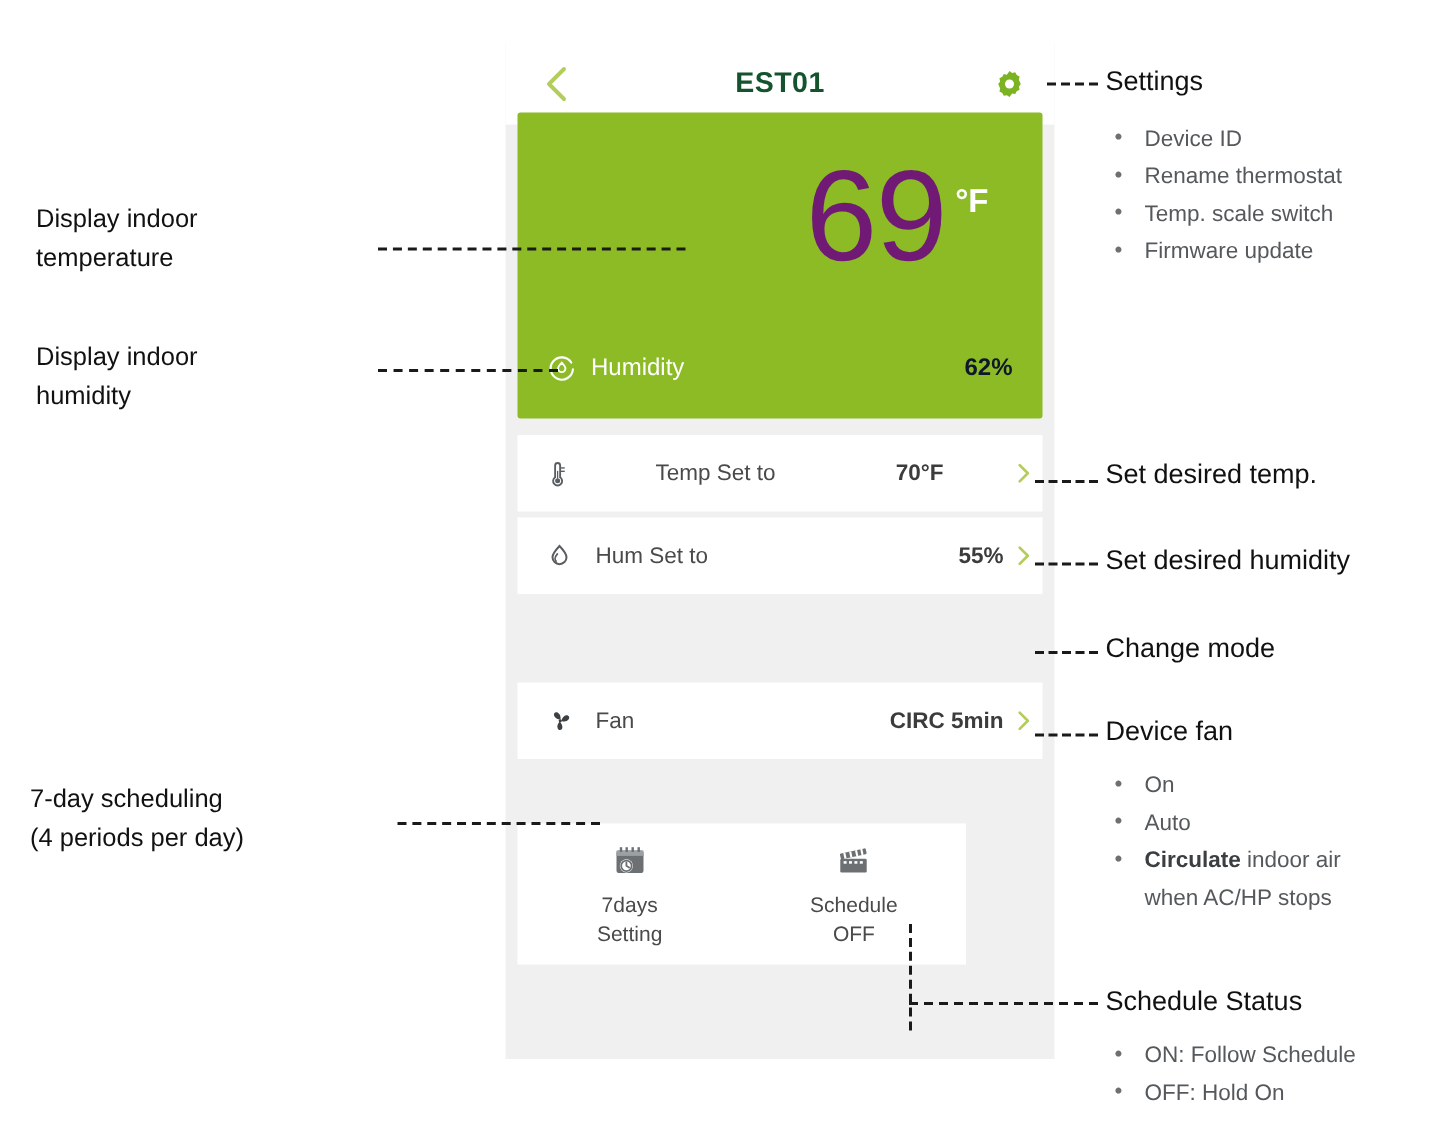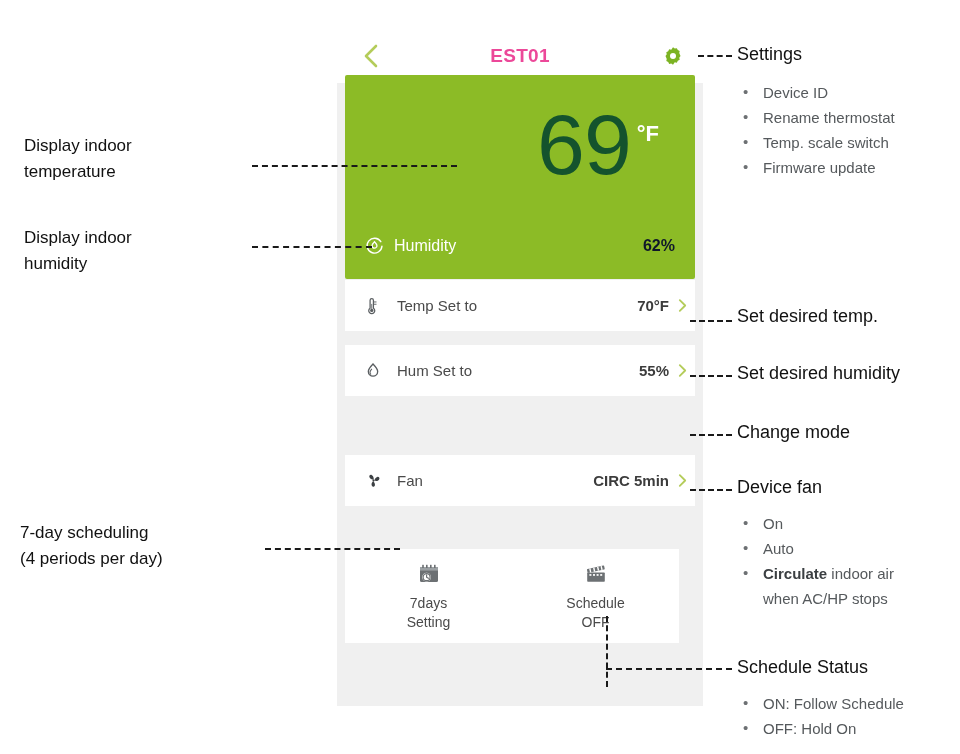--- a/index.html
+++ b/index.html
@@ -10,45 +10,45 @@
   }
   .abs{position:absolute;}
 
   
   #phone{left:337px;top:28px;width:366px;height:678px;background:#f0f0f0;}
   #phone-header{position:absolute;left:0;top:0;width:366px;height:55px;background:#ffffff;}
   #back-btn{position:absolute;left:14px;top:10px;width:40px;height:36px;
             display:flex;align-items:center;justify-content:center;cursor:pointer;}
   #device-title{position:absolute;left:0;top:0;width:366px;height:55px;
             display:flex;align-items:center;justify-content:center;
-            font-size:19px;font-weight:700;color:#ec4899;letter-spacing:.3px;}
+            font-size:19px;font-weight:700;color:#14532d;letter-spacing:.3px;}
   #gear-btn{position:absolute;right:14px;top:12px;width:32px;height:32px;
             display:flex;align-items:center;justify-content:center;cursor:pointer;}
 
   
   #green-panel{position:absolute;left:8px;top:47px;width:350px;height:204px;
             background:#8cbb26;border-radius:2px;}
   #temp-block{position:absolute;right:36px;top:26px;display:flex;align-items:flex-start;}
-  #temp-value{font-size:86px;line-height:86px;font-weight:400;color:#14532d;letter-spacing:-1px;}
+  #temp-value{font-size:86px;line-height:86px;font-weight:400;color:#701a75;letter-spacing:-1px;}
   #temp-unit{font-size:22px;font-weight:700;color:#ffffff;margin-left:6px;margin-top:20px;}
   #humidity-row{position:absolute;left:20px;right:20px;bottom:24px;
             display:flex;align-items:center;}
   #humidity-label{font-size:16px;color:#ffffff;margin-left:10px;font-weight:400;}
   #humidity-value{font-size:16px;color:#0f172a;font-weight:700;margin-left:auto;}
 
   
   .list-row{position:absolute;left:8px;width:350px;height:51px;background:#ffffff;
             display:flex;align-items:center;padding:0 0 0 16px;box-sizing:border-box;cursor:pointer;}
   .row-icon{width:24px;height:24px;display:flex;align-items:center;justify-content:center;flex:0 0 24px;}
   .row-label{font-size:15px;color:#4a4a4a;margin-left:12px;}
   .row-value{font-size:15px;color:#3c3c3c;font-weight:600;margin-left:auto;}
   .row-chevron{width:26px;display:flex;align-items:center;justify-content:center;}
 
   
-  #bottom-card{position:absolute;left:8px;top:521px;width:334px;height:94px;background:#ffffff;display:flex;}
+  #bottom-card{position:absolute;left:8px;top:521px;width:299px;height:94px;background:#ffffff;display:flex;}
   .tile{flex:1;display:flex;flex-direction:column;align-items:center;justify-content:center;cursor:pointer;}
   .tile-icon{height:26px;display:flex;align-items:flex-end;justify-content:center;margin-bottom:8px;}
   .tile-l1{font-size:14px;color:#4a4a4a;line-height:19px;}
   .tile-l2{font-size:14px;color:#4a4a4a;line-height:19px;}
 
   
   .anno-head{font-size:18px;color:#111111;white-space:nowrap;}
   .anno-left{font-size:17px;color:#111111;line-height:26px;}
   .bullets{list-style:none;margin:0;padding:0;}
   .bullets li{font-size:15px;color:#55595c;line-height:25px;position:relative;padding-left:26px;white-space:nowrap;}
@@ -87,21 +87,21 @@
     <div id="humidity-row">
       <svg width="19" height="19" viewBox="0 0 24 24">
         <path d="M20 7.2A9.4 9.4 0 1 0 21.4 13" fill="none" stroke="#ffffff" stroke-width="1.8" stroke-linecap="round"></path>
         <path d="M12 7.3c1.9 2 3.1 3.4 3.1 4.9a3.1 3.1 0 0 1-6.2 0c0-1.5 1.2-2.9 3.1-4.9z" fill="none" stroke="#ffffff" stroke-width="1.6"></path>
       </svg>
       <span id="humidity-label">Humidity</span>
       <span id="humidity-value">62%</span>
     </div>
   </div>
 
-  <div class="list-row" style="top:252px;">
+  <div class="list-row" style="top:262px;gap:40px;">
     <span class="row-icon">
       <svg width="20" height="20" viewBox="0 0 24 24">
         <path d="M12.5 14.6V5.2a2 2 0 1 0-4 0v9.4a3.6 3.6 0 1 0 4 0z" fill="none" stroke="#5a5e61" stroke-width="1.5"></path>
         <circle cx="10.5" cy="17.3" r="2" fill="#5a5e61"></circle>
         <rect x="10" y="9.5" width="1" height="6" fill="#5a5e61"></rect>
         <rect x="13.2" y="6.6" width="3" height="1.1" fill="#5a5e61"></rect>
         <rect x="13.2" y="9.3" width="3" height="1.1" fill="#5a5e61"></rect>
       </svg>
     </span>
     <span class="row-label">Temp Set to</span>

